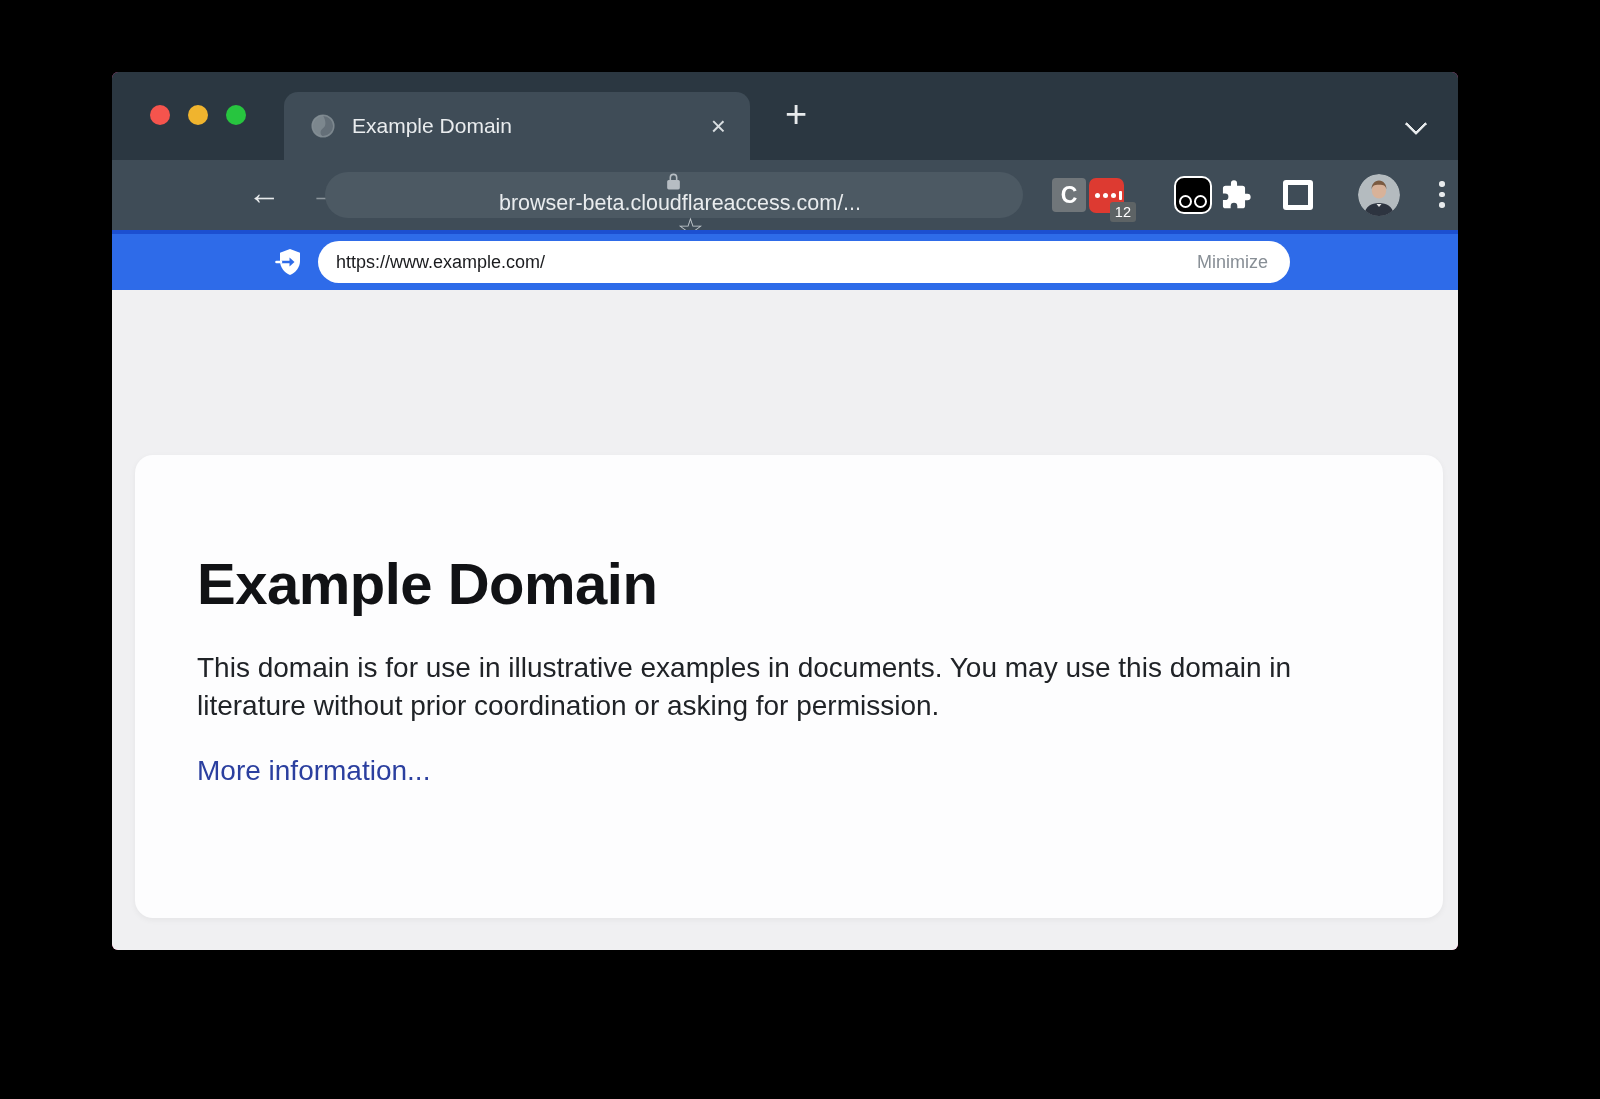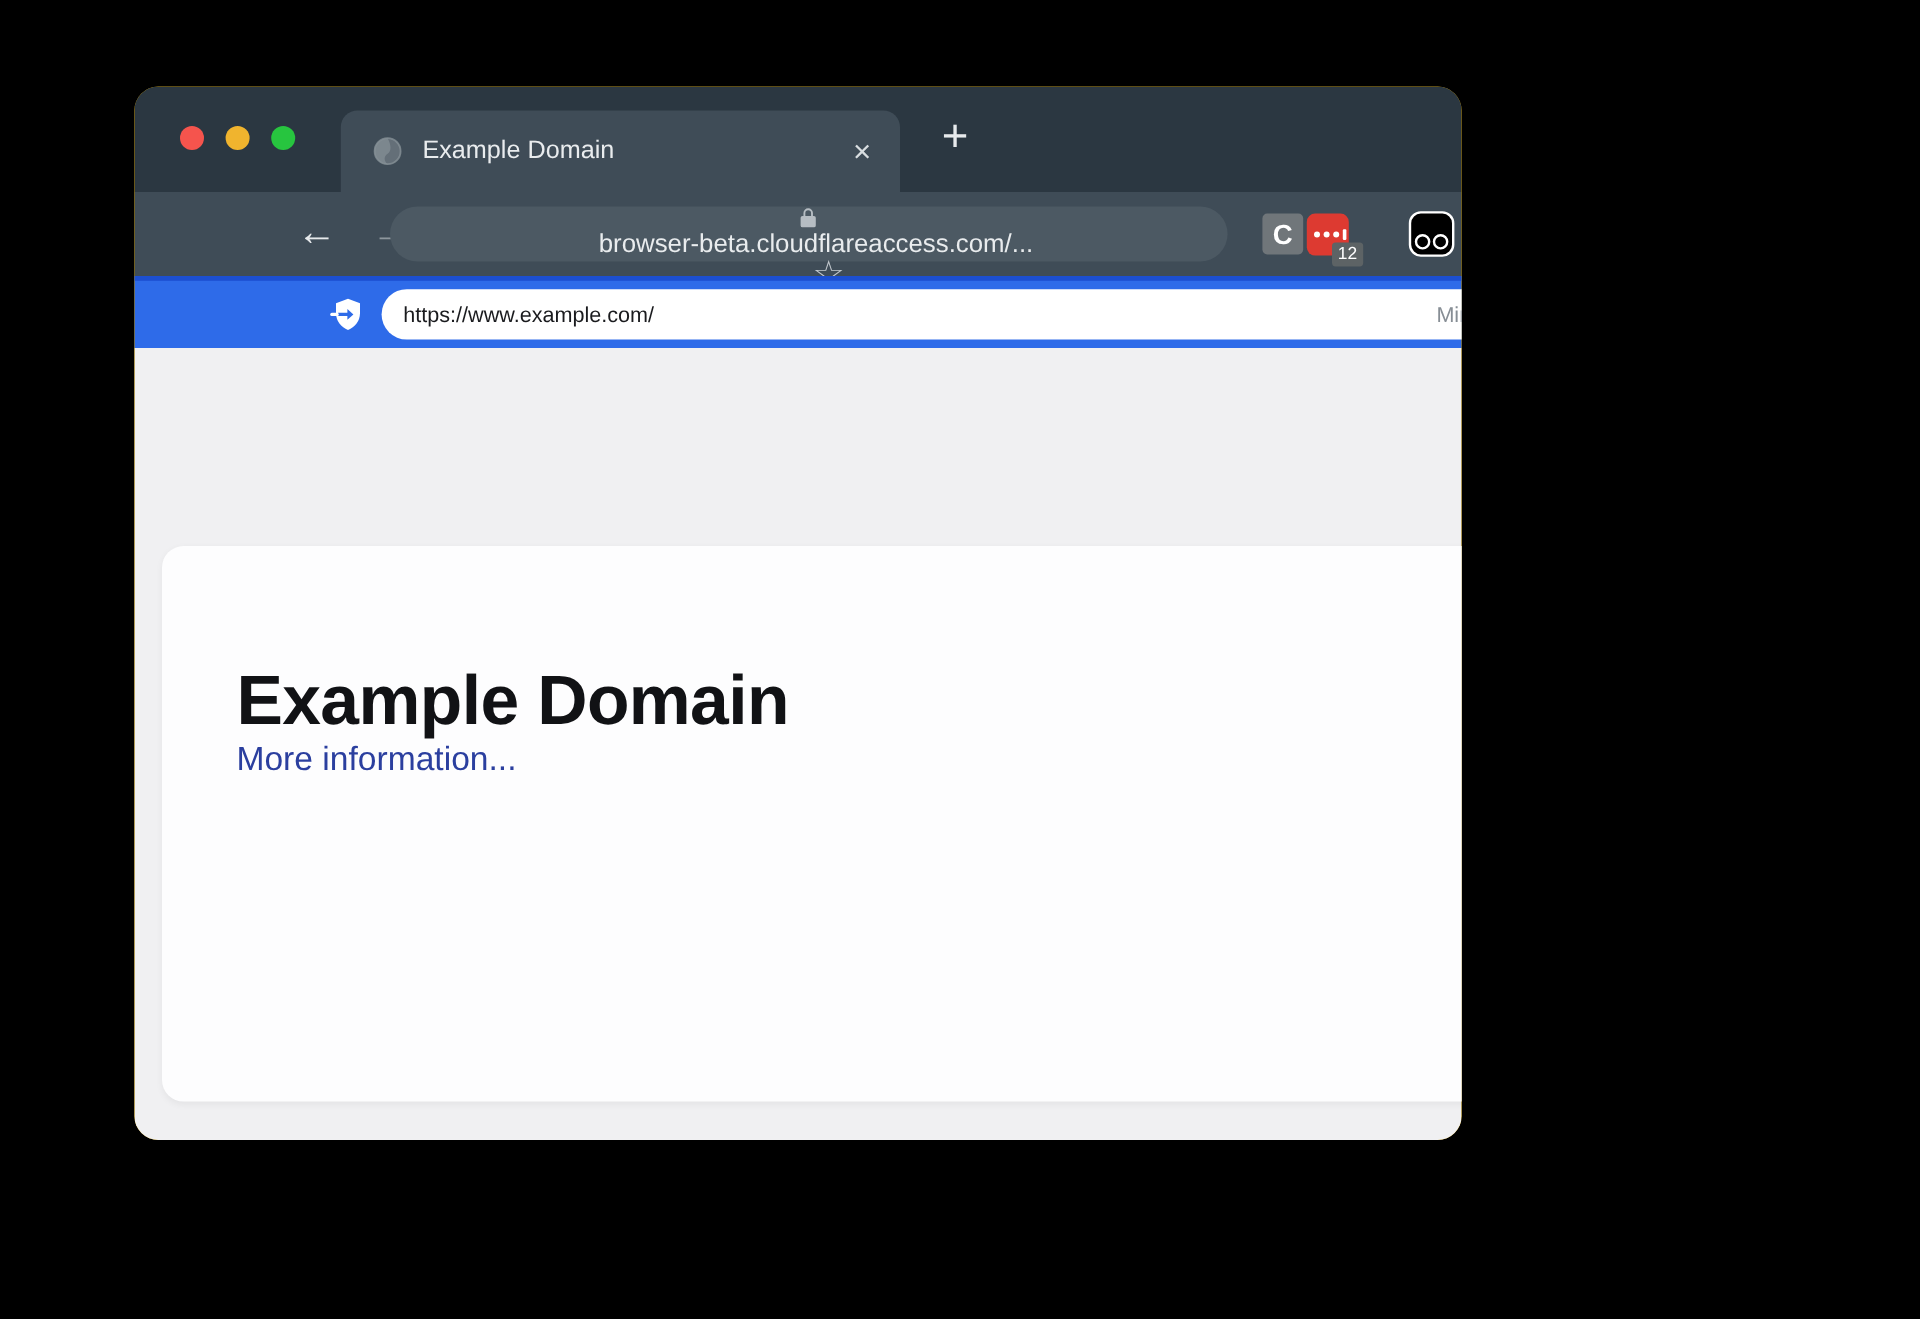--- a/index.html
+++ b/index.html
@@ -1,21 +1,21 @@
 <!DOCTYPE html>
 <html><head>
 <meta charset="utf-8">
 <style>
   * { margin:0; padding:0; box-sizing:border-box; }
   html,body { width:1600px; height:1099px; background:#000; overflow:hidden;
               font-family:"Liberation Sans","DejaVu Sans",sans-serif; }
   .stage { position:relative; width:1600px; height:1099px; background:#000; }
 
-  .window { position:absolute; left:112px; top:72px; width:1106px; height:878px;
-            border-radius:20px; overflow:hidden; background:#eab308;
+  .window { position:absolute; left:112px; top:72px; width:1346px; height:878px;
+            border-radius:6px; overflow:hidden; background:#ec4899;
             box-shadow:0 10px 40px rgba(0,0,0,.6); }
 
   
   .tabstrip { position:relative; height:88px; background:#2b3741; }
   .lights { position:absolute; left:38px; top:33px; display:flex; gap:18px; }
   .light { width:20px; height:20px; border-radius:50%; }
   .light.red{ background:#f5544d; } .light.yellow{ background:#f0b42e; } .light.green{ background:#27c53f; }
 
   .tab { position:absolute; left:172px; top:20px; width:466px; height:68px;
          background:#3f4c57; border-radius:14px 14px 0 0; display:flex; align-items:center; }
@@ -71,21 +71,21 @@
                  border-radius:21px; display:flex; align-items:center; padding:0 22px 0 18px; }
   .banner-url { font-size:18px; color:#1a1b1e; }
   .banner-min { margin-left:auto; font-size:18px; color:#878e95; }
 
   
   .content { position:relative; height:660px; background:#f0f0f2; }
   .card { position:absolute; left:23px; top:165px; width:1308px; height:463px; background:#fdfdfe;
           border-radius:18px; box-shadow:0 2px 6px rgba(0,0,0,.05); padding:95px 60px 0 62px; }
   .card h1 { font-size:58px; font-weight:700; color:#111215; letter-spacing:-.5px; }
   .card p { margin-top:32px; max-width:1158px; font-size:28px; line-height:38px; color:#202327; }
-  .card a { display:inline-block; font-size:28px; color:#2b3f9f; text-decoration:none; }
+  .card a { display:inline-block; margin-top:30px; font-size:28px; color:#2b3f9f; text-decoration:none; }
   .scroll-thumb { position:absolute; left:1358px; top:10px; width:17px; height:547px;
                   background:#b7bdbf; border-radius:9px; }
 </style>
 </head>
 <body>
 
 <div class="stage">
   <div class="window">
 
     <div class="tabstrip">
@@ -180,19 +180,20 @@
       </svg>
       <div class="banner-pill">
         <span class="banner-url">https://www.example.com/</span>
         <span class="banner-min">Minimize</span>
       </div>
     </div>
 
     <div class="content">
       <div class="card">
         <h1>Example Domain</h1>
+        <p>This domain is for use in illustrative examples in documents. You may use this domain in literature without prior coordination or asking for permission.</p>
         <a href="#">More information...</a>
       </div>
       <div class="scroll-thumb"></div>
     </div>
 
   </div>
 </div>
 
 </body></html>

